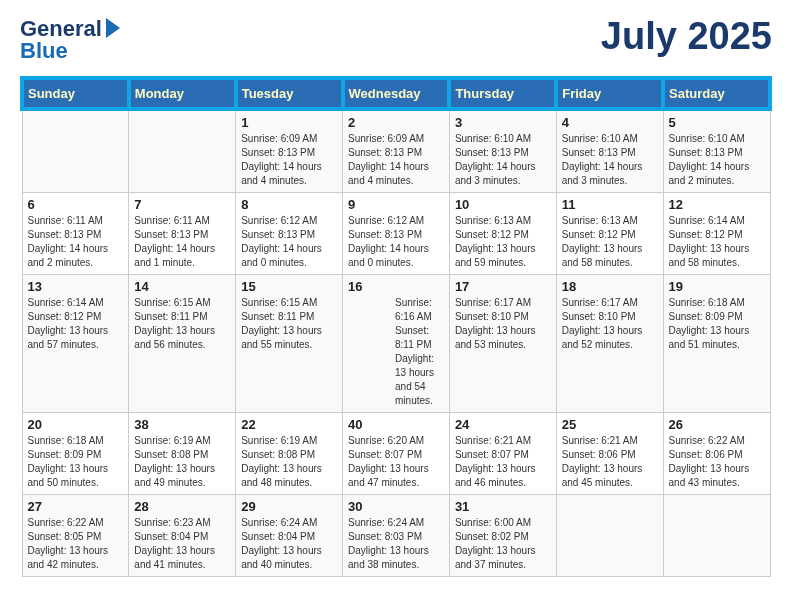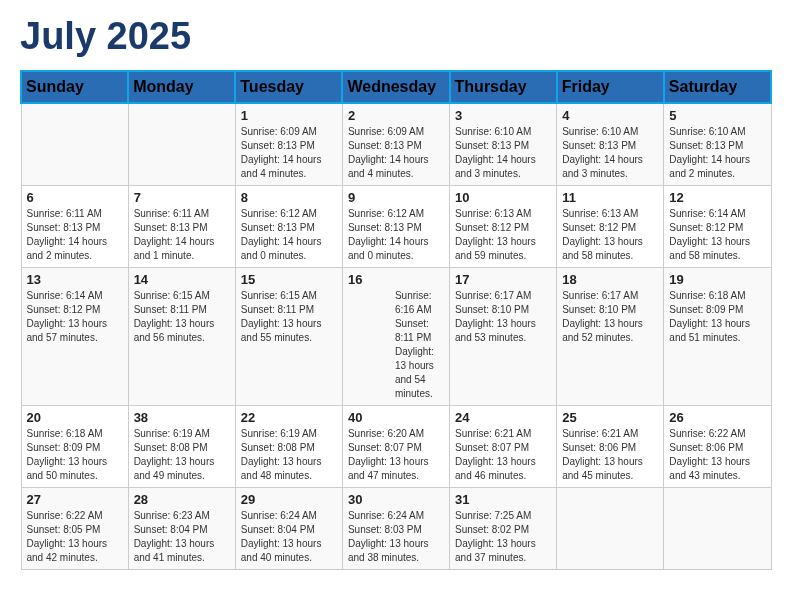--- a/index.html
+++ b/index.html
@@ -29,26 +29,26 @@
     .title-area h1 { font-size: 38px; color: #1a3a6b; font-weight: bold; line-height: 1.1; }
     .title-area h2 { font-size: 16px; color: #333; font-weight: normal; }
     
     table {
       width: 100%;
       border-collapse: collapse;
       font-size: 10.5px;
     }
     thead tr th {
       background-color: #2a6db5;
-      color: #000000;
+      color: #fef9c3;
       padding: 6px 4px;
       text-align: left;
-      font-size: 16px;
+      font-size: 13px;
       font-weight: bold;
-      border: 2px solid #0ea5e9;
+      border: 4px solid #0ea5e9;
     }
     tbody tr td {
       vertical-align: top;
       padding: 4px 5px;
       border: 1px solid #ccc;
       height: 82px;
       width: 105px;
     }
     tbody tr:nth-child(odd) td { background: #f9f9f9; }
     tbody tr:nth-child(even) td { background: #fff; }
@@ -62,20 +62,29 @@
     .day-info {
       color: #333;
       font-size: 10px;
       line-height: 1.4;
     }
   </style>
 </head>
 <body>
 
 <div class="header">
+  <div class="logo">
+    <div class="logo-line">
+      <span style="font-size:22px;font-weight:bold;color:#1a3a6b;">General</span>
+      <svg width="18" height="22" viewBox="0 0 18 22" style="margin-left:2px;">
+        <polygon points="2,20 16,10 2,0" fill="#1a6bb5"></polygon>
+      </svg>
+    </div>
+    <span style="font-size:22px;font-weight:bold;color:#1a6bb5;margin-top:-4px;">Blue</span>
+  </div>
   <div class="title-area">
     <h1>July 2025</h1>
   </div>
 </div>
 
 <table>
   <thead>
     <tr>
     <th>Sunday</th>
         <th>Monday</th>
@@ -273,21 +282,21 @@
 Daylight: 13 hours and 40 minutes.</div>
         </td>
         <td>
           <span class="day-num">30</span>
           <div class="day-info" style="white-space: pre-line;">Sunrise: 6:24 AM
 Sunset: 8:03 PM
 Daylight: 13 hours and 38 minutes.</div>
         </td>
         <td>
           <span class="day-num">31</span>
-          <div class="day-info" style="white-space: pre-line;">Sunrise: 7:25 AM
+          <div class="day-info" style="white-space: pre-line;">Sunrise: 6:00 AM
 Sunset: 8:02 PM
 Daylight: 13 hours and 37 minutes.</div>
         </td>
         <td></td>
         <td></td>
       </tr>
     </tbody>
 </table>
 
 </body></html>

